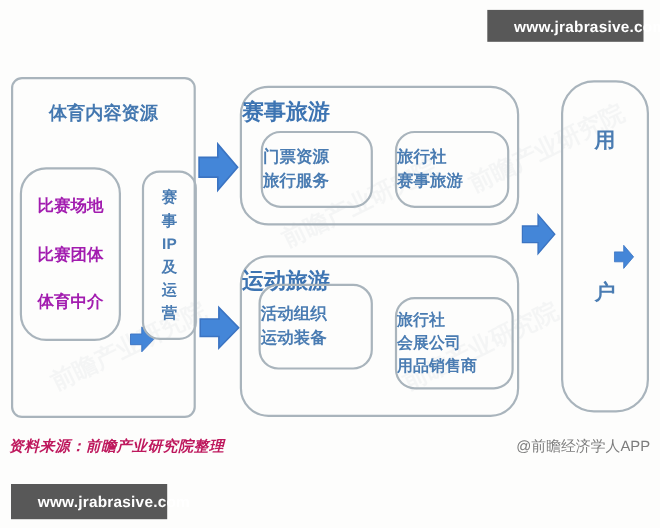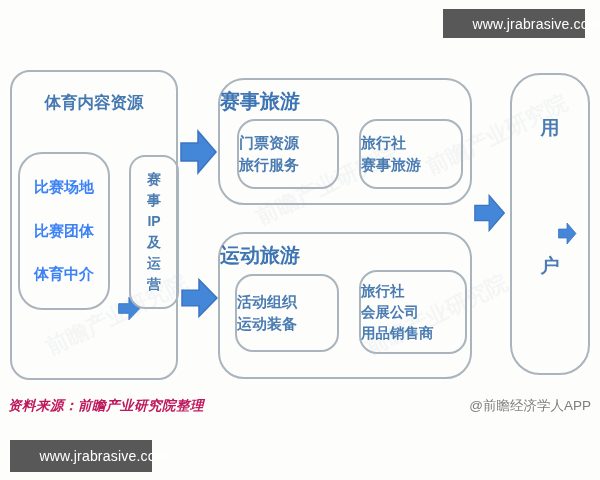--- a/index.html
+++ b/index.html
@@ -4,52 +4,52 @@
 <style>
   * { margin: 0; padding: 0; box-sizing: border-box; }
   html, body { width: 600px; height: 480px; background: #fdfdfc; }
   body { font-family: "Liberation Sans", "DejaVu Sans", sans-serif; position: relative; overflow: hidden; }
 
   .stage { position: absolute; left: 0; top: 0; width: 600px; height: 480px; }
 
   
   .badge { position: absolute; background: #585858; color: #fff;
            display: flex; align-items: center; justify-content: center;
-           font-size: 14px; font-weight: 400; letter-spacing: .2px; padding-left: 45px; }
+           font-size: 14px; font-weight: 700; letter-spacing: .2px; padding-left: 45px; }
   .badge-top    { left: 443px; top: 9px;  width: 142px; height: 29px; }
   .badge-bottom { left: 10px; top: 440px; width: 142px; height: 32px; }
 
   
   .obox { position: absolute; border: 2px solid #a9b4bc; background: transparent; }
 
-  .source-outer { left: 10px; top: 70px; width: 168px; height: 310px; border-radius: 20px; }
+  .source-outer { left: 10px; top: 70px; width: 168px; height: 310px; border-radius: 10px; }
   .source-title { position: absolute; left: 0; top: 20px; width: 100%;
                   text-align: center; font-size: 16.5px; font-weight: bold; color: #4478b0; }
   .venues-box { position: absolute; left: 6px; top: 80px; width: 92px; height: 158px;
                 border: 2px solid #a9b4bc; border-radius: 24px;
                 display: flex; flex-direction: column; justify-content: space-evenly;
                 align-items: center; }
-  .venues-box .line { font-size: 15px; font-weight: bold; color: #3b82f6; }
+  .venues-box .line { font-size: 15px; font-weight: bold; color: #a21caf; }
   .ip-box { position: absolute; left: 117px; top: 83px; width: 50px; height: 154px;
             border: 2px solid #a9b4bc; border-radius: 16px;
             display: flex; flex-direction: column; justify-content: center; align-items: center; }
   .ip-box .line { font-size: 14px; font-weight: bold; color: #4a7cb2; line-height: 21px; }
 
   .tour-outer { width: 254px; border-radius: 26px; }
   .event-outer { left: 218px; top: 78px; height: 127px; }
   .sport-outer { left: 218px; top: 232px; height: 147px; }
   .tour-title { position: absolute; left: 0; top: 8px; width: 100%;
                 font-size: 20px; font-weight: bold; color: #3d74b2; }
 
   .sub-box { position: absolute; border: 2px solid #a9b4bc; border-radius: 18px;
              display: flex; flex-direction: column; justify-content: center; }
   .sub-box .line { font-size: 15px; font-weight: bold; color: #4a7cb2; line-height: 22px; }
   .tickets-box  { left: 17px;  top: 39px; width: 102px; height: 70px; }
   .agency-box   { left: 139px; top: 39px; width: 104px; height: 70px; }
-  .activity-box { left: 15px;  top: 40px; width: 104px; height: 78px; }
+  .activity-box { left: 15px;  top: 24px; width: 104px; height: 78px; }
   .seller-box   { left: 139px; top: 36px; width: 108px; height: 84px; }
   .seller-box .line { font-size: 14.5px; line-height: 21px; }
 
   .user-box { left: 510px; top: 73px; width: 80px; height: 302px; border-radius: 30px; }
   .user-char { position: absolute; left: 0; width: 100%; text-align: center;
                font-size: 19px; font-weight: bold; color: #4a7cb2; }
   .user-char-1 { top: 40px; }
   .user-char-2 { top: 178px; }
 
   

